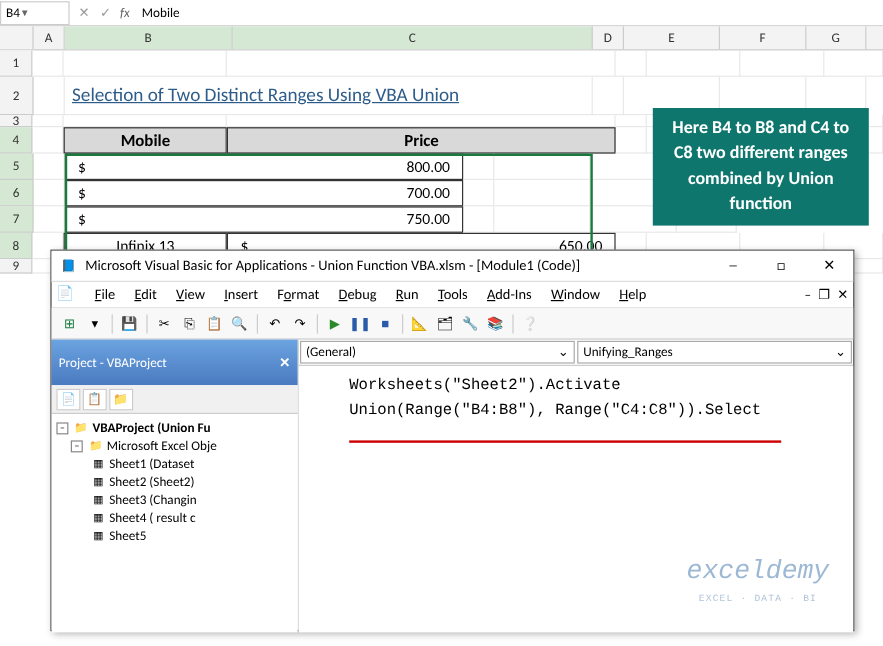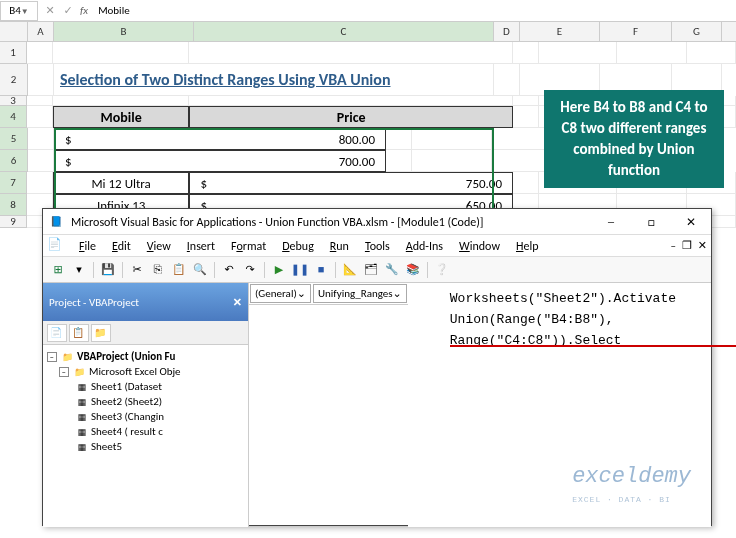--- a/index.html
+++ b/index.html
@@ -1,19 +1,19 @@
 <!DOCTYPE html>
 <html><head>
   <meta charset="utf-8">
   <style>
     * { margin: 0; padding: 0; box-sizing: border-box; }
     body { font-family: Calibri, Arial, sans-serif; font-size: 12px; background: #fff; width: 736px; height: 538px; overflow: hidden; position: relative; }
     
     .name-box-area { display: flex; height: 22px; border-bottom: 1px solid #ccc; background: #fff; align-items: center; }
-    .name-box { width: 38px; height: 20px; border: 1px solid #ccc; padding: 2px 4px; font-size: 11px; display: flex; align-items: center; justify-content: center; }
+    .name-box { width: 58px; height: 20px; border: 1px solid #ccc; padding: 2px 4px; font-size: 11px; display: flex; align-items: center; justify-content: flex-start; }
     .name-box-arrow { color: #666; font-size: 8px; }
     .fx-buttons { display: flex; gap: 2px; padding: 0 4px; align-items: center; color: #999; }
     .fx-btn { width: 16px; height: 16px; display: flex; align-items: center; justify-content: center; font-size: 11px; }
     .fx-label { font-style: italic; font-size: 11px; color: #666; margin-left: 2px; }
     .formula-bar { flex: 1; padding: 2px 6px; font-size: 11px; }
     
     .col-headers { display: flex; height: 20px; background: #f3f3f3; border-bottom: 1px solid #ccc; }
     .corner { width: 28px; border-right: 1px solid #ccc; background: #f3f3f3; }
     .col-h { border-right: 1px solid #ccc; display: flex; align-items: center; justify-content: center; font-size: 11px; color: #333; }
     .col-a { width: 26px; }
@@ -30,21 +30,21 @@
     .row-h.sel { background: #d4e8d4; }
     .cell { border-right: 1px solid #e8e8e8; border-bottom: 1px solid #e8e8e8; display: flex; align-items: center; padding: 0 4px; font-size: 12px; position: relative; }
     .c-a { width: 26px; }
     .c-b { width: 140px; }
     .c-c { width: 332px; }
     .c-d { width: 26px; }
     .c-e { width: 80px; }
     .c-f { width: 72px; }
     .c-g { width: 50px; }
     
-    .title-cell { font-size: 16px; font-weight: bold; color: #2e5c8a; text-decoration: underline; padding-left: 6px; }
+    .title-cell { font-size: 16px; font-weight: normal; color: #2e5c8a; text-decoration: underline; padding-left: 6px; }
     .row2 { height: 32px; }
     
     .tbl-header { background: #d9d9d9; font-weight: bold; font-size: 14px; border: 1px solid #333; justify-content: center; }
     .tbl-cell { border: 1px solid #333; justify-content: center; font-size: 13px; }
     .tbl-price { border: 1px solid #333; font-size: 13px; }
     .price-dollar { padding-left: 6px; }
     .price-val { margin-left: auto; padding-right: 6px; }
     
     .selection-overlay { position: absolute; border: 2px solid #1a7a3e; pointer-events: none; }
     .sel1 { left: 54px; top: 86px; width: 440px; height: 110px; }
@@ -78,30 +78,30 @@
     .vbe-proj-tb { height: 24px; background: #f0f0f0; border-bottom: 1px solid #ccc; display: flex; align-items: center; padding: 0 4px; gap: 2px; }
     .proj-tb-btn { width: 20px; height: 18px; border: 1px solid #ccc; background: #fff; display: flex; align-items: center; justify-content: center; font-size: 10px; }
     .vbe-tree { flex: 1; padding: 4px; font-size: 11px; overflow: hidden; background: #fff; }
     .tree-item { display: flex; align-items: center; gap: 2px; padding: 1px 0; white-space: nowrap; }
     .tree-indent1 { padding-left: 12px; }
     .tree-indent2 { padding-left: 28px; }
     .tree-icon { width: 14px; height: 12px; display: inline-flex; align-items: center; justify-content: center; font-size: 9px; }
     .tree-exp { width: 10px; height: 10px; border: 1px solid #888; display: inline-flex; align-items: center; justify-content: center; font-size: 8px; line-height: 1; margin-right: 2px; }
     .tree-bold { font-weight: bold; }
     
-    .vbe-code { flex: 1; display: flex; flex-direction: row; }
+    .vbe-code { flex: 1; display: flex; flex-direction: column; }
     .vbe-code-dd { height: 22px; display: flex; border-bottom: 1px solid #ccc; }
     .vbe-dd { flex: 1; border: 1px solid #aaa; margin: 1px; padding: 2px 4px; font-size: 11px; display: flex; justify-content: space-between; align-items: center; background: #fff; }
     .vbe-code-area { flex: 1; padding: 6px 10px; font-family: Consolas, 'Courier New', monospace; font-size: 13px; line-height: 1.6; position: relative; background: #fff; }
     .code-kw { color: #0000cc; }
     .code-indent { padding-left: 32px; }
     .code-underline { position: absolute; height: 2px; background: #cc0000; }
     .ul1 { left: 42px; top: 62px; width: 360px; }
     
-    .watermark { position: absolute; right: 20px; bottom: 20px; text-align: left; color: #9cb8d4; }
+    .watermark { position: absolute; right: 20px; bottom: 20px; text-align: center; color: #9cb8d4; }
     .wm-main { font-size: 22px; font-style: italic; font-weight: 300; }
     .wm-sub { font-size: 8px; letter-spacing: 1px; color: #b0c4d8; }
   </style>
 </head>
 <body>
 
 <div class="name-box-area">
   <div class="name-box">
     <span>B4</span>
     <span class="name-box-arrow">▼</span>
@@ -191,21 +191,20 @@
       </div>
       <div class="cell c-d"></div>
       <div class="cell c-e"></div>
       <div class="cell c-f"></div>
       <div class="cell c-g"></div>
     </div>
 
   <div class="row">
       <div class="row-h sel">7</div>
       <div class="cell c-a"></div>
-      <div class="cell c-b tbl-cell">Mi 12 Ultra</div>
       <div class="cell c-c tbl-price">
         <span class="price-dollar">$</span>
         <span class="price-val">750.00</span>
       </div>
       <div class="cell c-d"></div>
       <div class="cell c-e"></div>
       <div class="cell c-f"></div>
       <div class="cell c-g"></div>
     </div>
 

